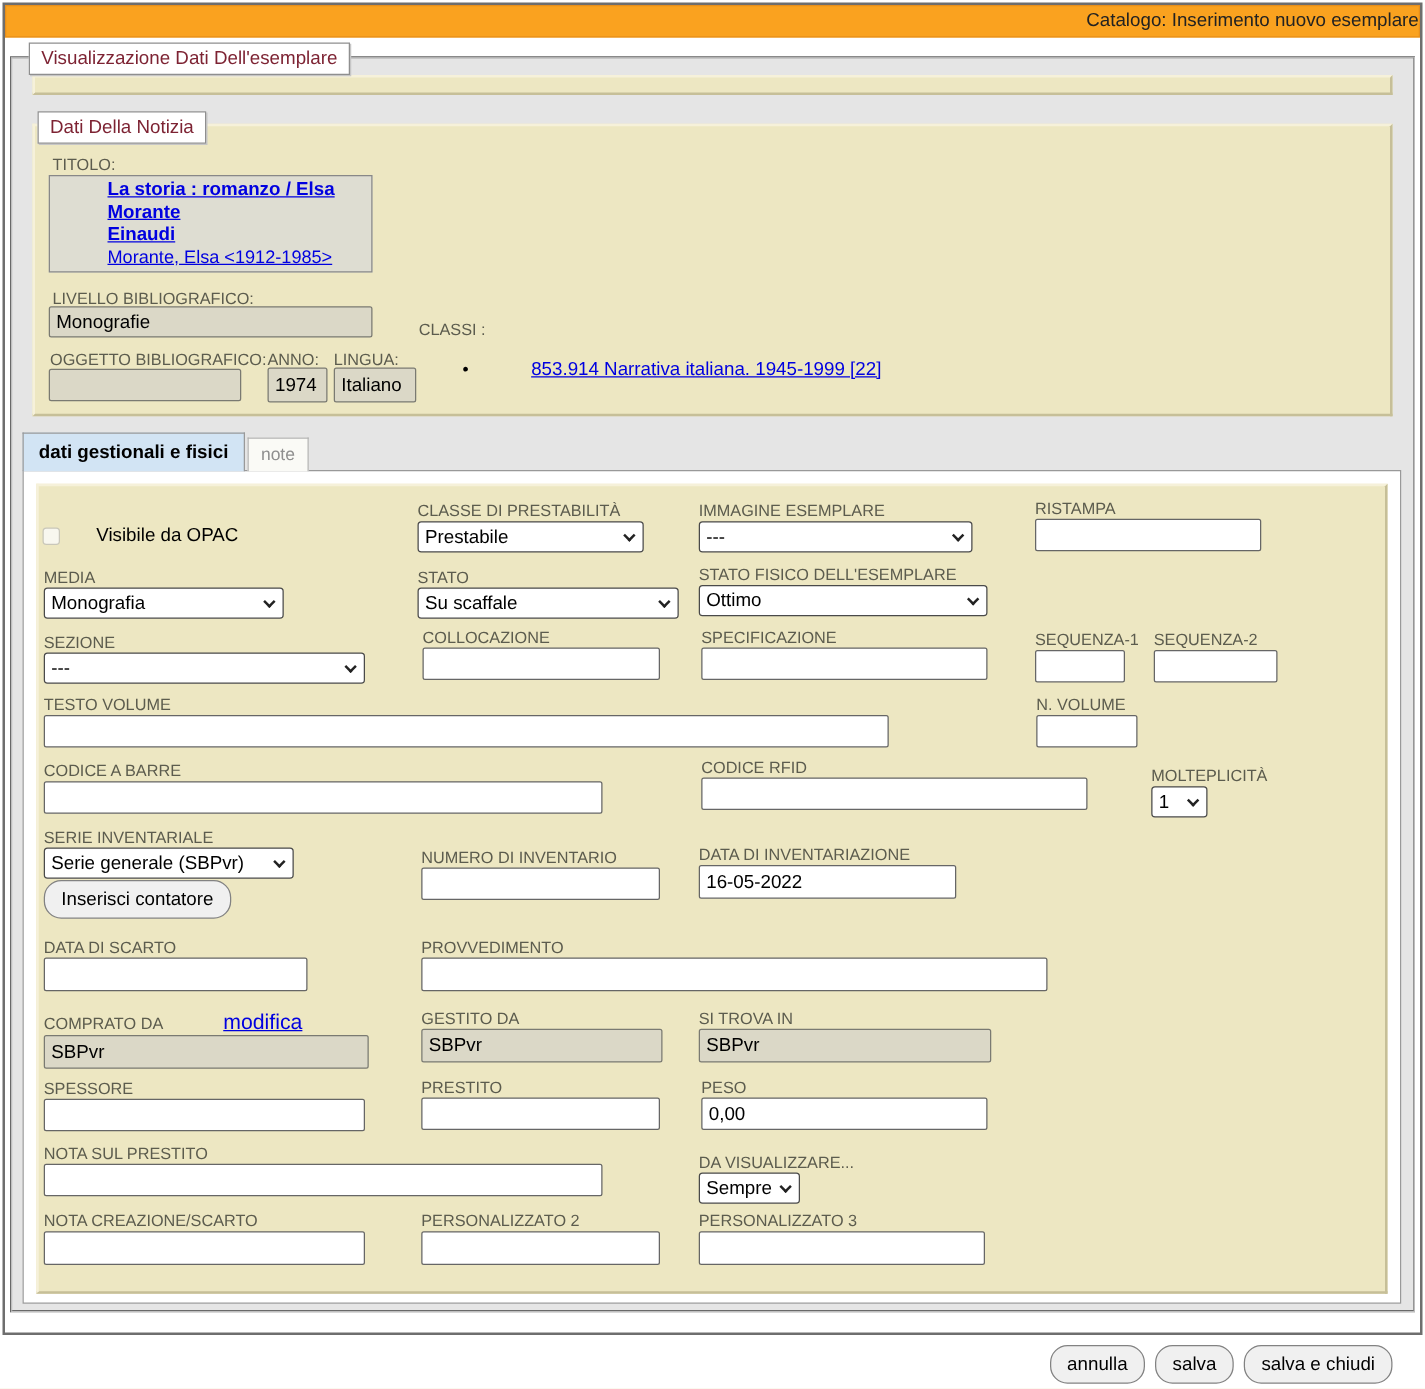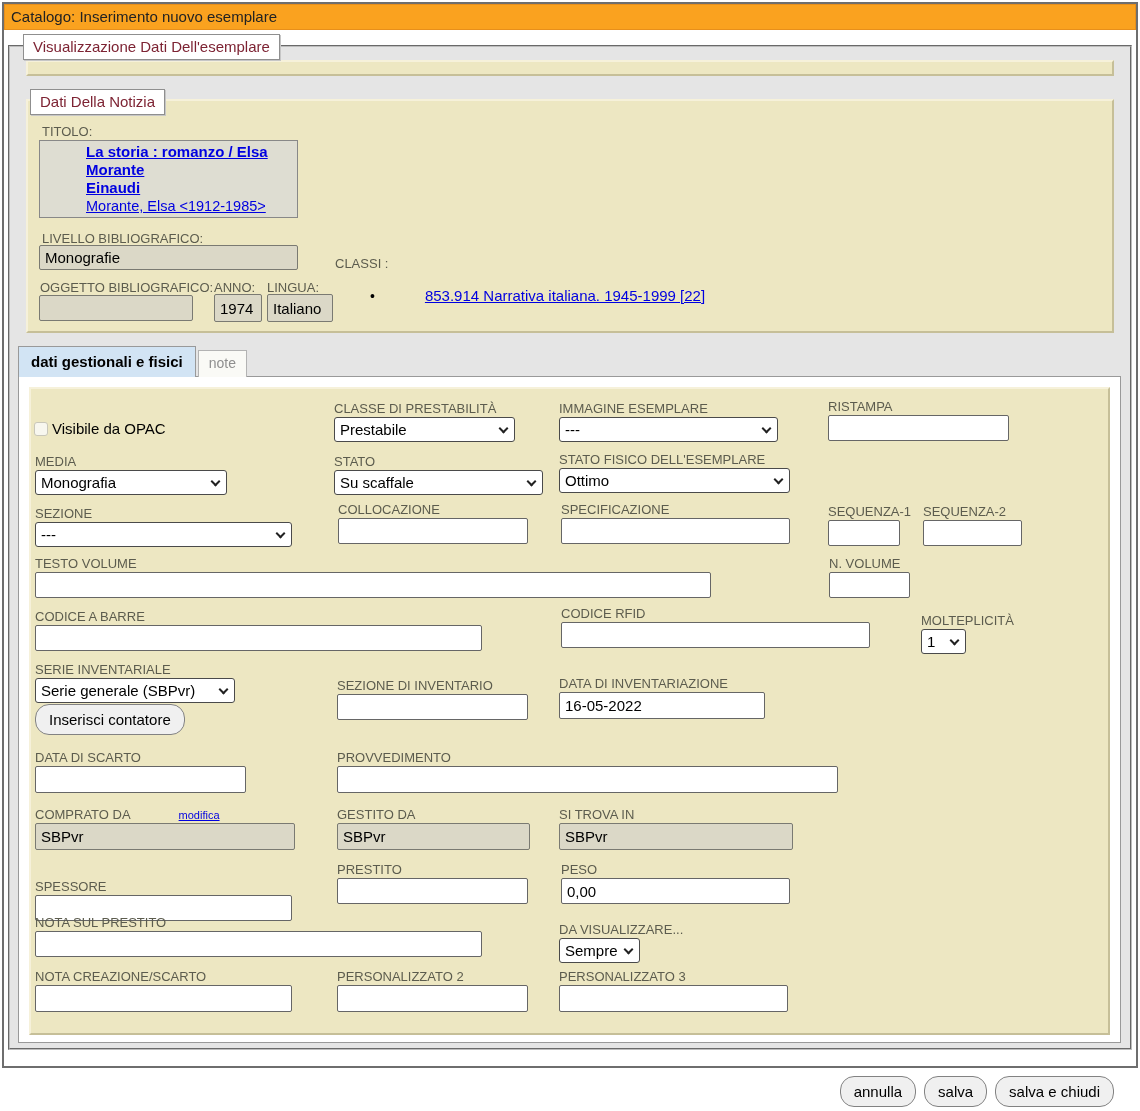--- a/index.html
+++ b/index.html
@@ -7,21 +7,21 @@
   body {
     width:1140px; height:1111px; position:relative; background:#fff;
     font-family:"Liberation Sans", sans-serif; overflow:hidden;
   }
   .app-frame {
     position:absolute; left:2px; top:2px; width:1136px; height:1066px;
     border:2px solid #6e6e6e; background:#fff;
   }
   .titlebar {
     height:26px; background:#faa21f; border:1px solid #e78f1b;
-    font-size:15px; color:#222; line-height:23px; padding-left:6px;
+    font-size:15px; color:#222; line-height:23px; padding-left:6px;text-align:right;
   }
   .outer-fs {
     position:relative; margin:15px 4px 0 4px; height:1005px;
     border:2px groove #bdbdbd; background:#e5e5e5;
   }
   .legend-box {
     position:absolute; background:#fff; border:1px solid #8f8f8f;
     box-shadow:1px 1px 0 #c6c6c6; padding:3px 9px 4px; font-size:15px;
     color:#7d2333; white-space:nowrap; z-index:5;
   }
@@ -73,33 +73,33 @@
   .sel select {
     appearance:none; -webkit-appearance:none; width:100%; height:25px;
     border:1px solid #4a4a4a; border-radius:3px; background:#fff;
     font-size:15px; font-family:inherit; padding:0 22px 0 5px; color:#000;
   }
   .sel .chev {
     position:absolute; right:8px; top:50%; width:7px; height:7px;
     border-right:2px solid #222; border-bottom:2px solid #222;
     transform:translateY(-72%) rotate(45deg); pointer-events:none;
   }
-  .cbrow { display:flex; align-items:center; }
+  .cbrow { display:flex; align-items:center;gap:25px; }
   .cbox {
     width:14px; height:14px; border:1px solid #c9c7ba; background:#f8f7ef;
     border-radius:3px; margin-right:4px; flex:none;
   }
   .cblabel { font-size:15px; color:#000; }
   .btn {
     background:#f0f0f0; border:1px solid #828282; border-radius:14px;
     font-size:15px; font-family:inherit; color:#000; padding:5px 13px;
     height:31px; cursor:pointer;
   }
   .labrow { display:flex; align-items:baseline; gap:8px; }
-  .mod-link { font-size:11px; }
+  .mod-link { font-size:17px; }
   .footer { position:absolute; bottom:4px; right:26px; display:flex; gap:8px; }
 </style>
 </head>
 <body>
 
 <div class="app-frame">
   <div class="titlebar">
     <span>Catalogo: Inserimento nuovo esemplare</span>
   </div>
 
@@ -230,21 +230,21 @@
         </div>
 
         <div class="fg" style="left:4px;top:274px">
           <div class="flabel">SERIE INVENTARIALE</div>
           <span class="sel" style="width:200px"><select><option>Serie generale (SBPvr)</option></select><i class="chev"></i></span>
         </div>
 
         <button class="btn fg" style="left:4px;top:315px">Inserisci contatore</button>
 
         <div class="fg" style="left:306px;top:290px;width:191px">
-          <div class="flabel">SEZIONE DI INVENTARIO</div>
+          <div class="flabel">NUMERO DI INVENTARIO</div>
           <input class="ti" value="" style="">
         </div>
 
         <div class="fg" style="left:528px;top:288px;width:206px">
           <div class="flabel">DATA DI INVENTARIAZIONE</div>
           <input class="ti" style="height: 27px;" value="16-05-2022">
         </div>
 
         <div class="fg" style="left:4px;top:362px;width:211px">
           <div class="flabel">DATA DI SCARTO</div>
@@ -267,21 +267,21 @@
         <div class="fg" style="left:306px;top:419px;width:193px">
           <div class="flabel">GESTITO DA</div>
           <input class="ti ro" style="height: 27px;" readonly="" value="SBPvr">
         </div>
 
         <div class="fg" style="left:528px;top:419px;width:234px">
           <div class="flabel">SI TROVA IN</div>
           <input class="ti ro" style="height: 27px;" readonly="" value="SBPvr">
         </div>
 
-        <div class="fg" style="left:4px;top:491px;width:257px">
+        <div class="fg" style="left:4px;top:475px;width:257px">
           <div class="flabel">SPESSORE</div>
           <input class="ti" value="" style="">
         </div>
 
         <div class="fg" style="left:306px;top:474px;width:191px">
           <div class="flabel">PRESTITO</div>
           <input class="ti" value="" style="">
         </div>
 
         <div class="fg" style="left:530px;top:474px;width:229px">

